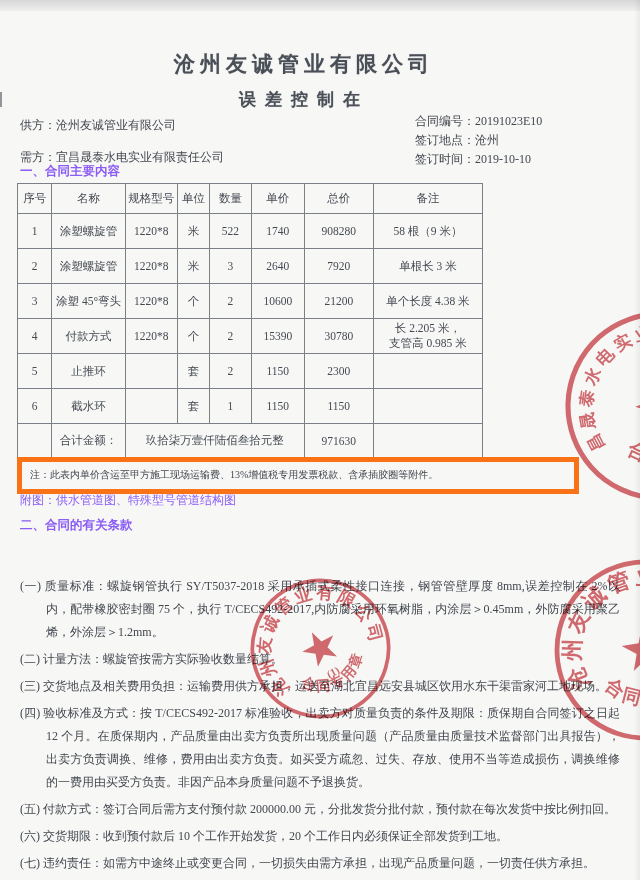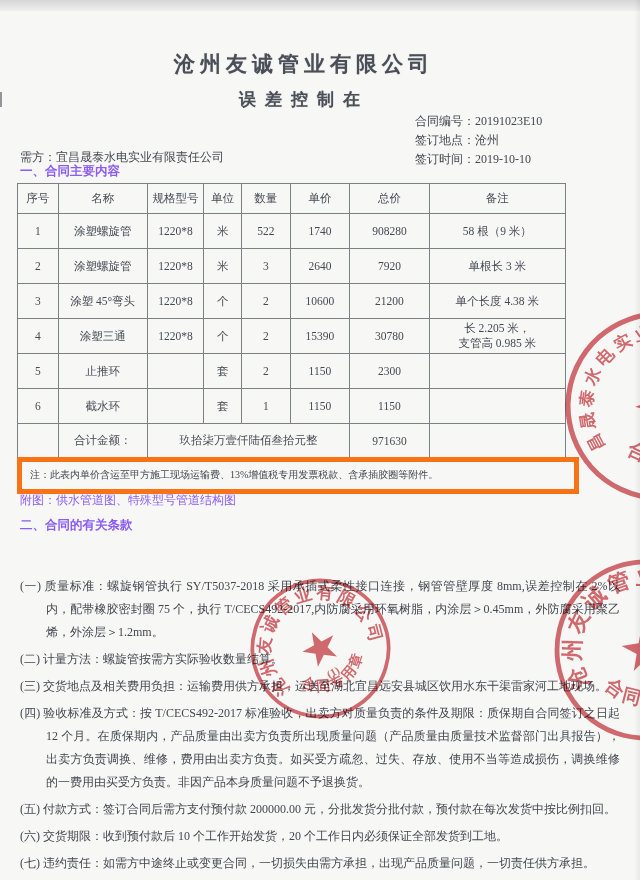--- a/index.html
+++ b/index.html
@@ -25,21 +25,21 @@
   .meta-supplier{position:absolute;left:20px;top:117px;}
   .meta-buyer{position:absolute;left:20px;top:149px;font-family:Liberation Mono, monospace;}
   .meta-right{position:absolute;left:415px;top:112px;line-height:19px;}
   .meta-right div{white-space:nowrap;}
 
   .sec-title{position:absolute;left:20px;font-size:12.5px;font-weight:700;color:#8b5cf6;}
   .sec-one{top:163px;}
   .sec-two{top:517px;}
 
   .table-wrap{position:absolute;left:17px;top:183px;width:556px;}
-  table{border-collapse:collapse;width:549px;font-size:11.5px;color:#454a52;}
+  table{border-collapse:collapse;width:466px;font-size:11.5px;color:#454a52;}
   th,td{border:1px solid #7b8087;text-align:center;vertical-align:middle;
     padding:0 2px;font-weight:400;}
   thead th{height:29px;}
   tbody td{height:34px;}
   tfoot td{height:33px;}
   .remark-line{line-height:15px;}
   .note-box{border:5px solid #f97316;margin-top:-1px;width:536px;
     padding:6px 8px 7px;font-size:10px;text-align:left;color:#42474e;}
 
   .attach-line{position:absolute;left:20px;top:492px;font-size:12px;color:#8b5cf6;}
@@ -57,20 +57,23 @@
 <body>
 
 <div class="page">
   <div class="scan-top"></div>
   <div class="scan-right"></div>
   <div class="edge-tick"></div>
 
   <div class="company-title">沧州友诚管业有限公司</div>
   <div class="doc-title">误差控制在</div>
 
+  <div class="meta meta-supplier">
+    <span>供方：</span><span>沧州友诚管业有限公司</span>
+  </div>
   <div class="meta meta-buyer">
     <span>需方：</span><span>宜昌晟泰水电实业有限责任公司</span>
   </div>
   <div class="meta meta-right">
     <div><span>合同编号：</span><span>20191023E10</span></div>
     <div><span>签订地点：</span><span>沧州</span></div>
     <div><span>签订时间：</span><span>2019-10-10</span></div>
   </div>
 
   <div class="sec-title sec-one">一、合同主要内容</div>
@@ -125,21 +128,21 @@
             <td>涂塑 45°弯头</td>
             <td>1220*8</td>
             <td>个</td>
             <td>2</td>
             <td>10600</td>
             <td>21200</td>
             <td>单个长度 4.38 米</td>
           </tr>
           <tr>
             <td>4</td>
-            <td>涂塑三通</td>
+            <td>付款方式</td>
             <td>1220*8</td>
             <td>个</td>
             <td>2</td>
             <td>15390</td>
             <td>30780</td>
             <td>
               <div class="remark-line">长 2.205 米，</div>
               <div class="remark-line">支管高 0.985 米</div>
             </td>
           </tr>

